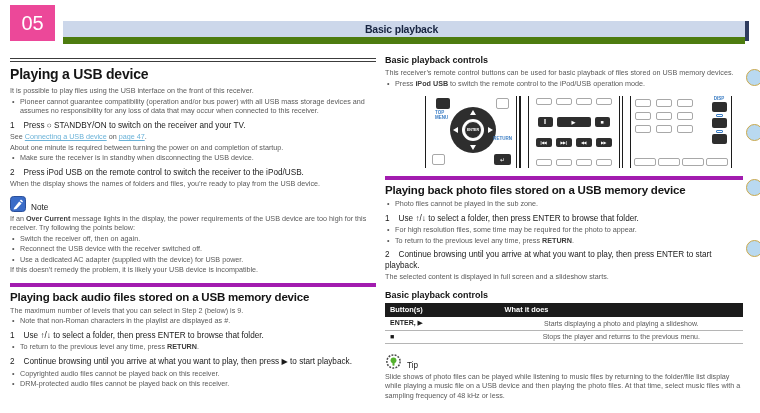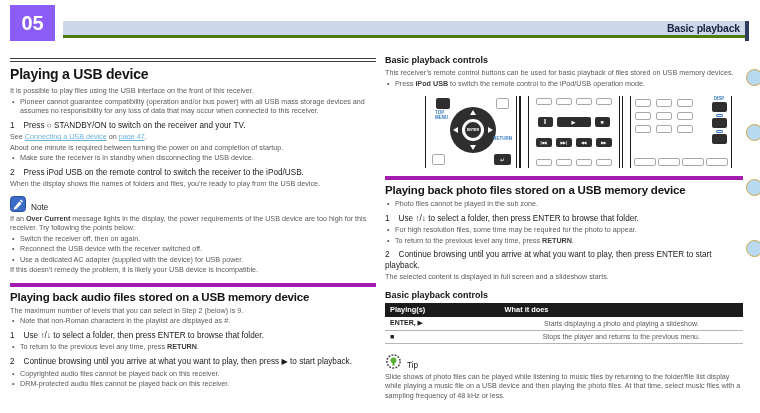--- a/index.html
+++ b/index.html
@@ -5,27 +5,27 @@
   * { margin:0; padding:0; box-sizing:border-box; }
   html,body { background:#e8e8e8; }
   .page {
     position:relative; width:760px; height:413px; background:#ffffff;
     font-family:"Liberation Sans","DejaVu Sans",sans-serif; overflow:hidden;
     color:#5a5a5a;
   }
   
   .chapter-box {
     position:absolute; left:10px; top:5px; width:45px; height:36px;
-    background:#8b5cf6; color:#fff; font-size:20px; font-weight:bold;
+    background:#ec4899; color:#fff; font-size:20px; font-weight:normal;
     display:flex; align-items:center; justify-content:center;
   }
   .header-bar {
-    position:absolute; left:63px; top:21px; width:682px; height:17px;
-    background:#ccd7ea; border-bottom:3px solid #4d7c0f;
-    display:flex; align-items:center; justify-content:flex-end;
+    position:absolute; left:63px; top:21px; width:682px; height:23px;
+    background:#ccd7ea; border-bottom:7px solid #4d7c0f;
+    display:flex; align-items:center; justify-content:center;
   }
   .header-bar .bar-title {
     font-size:10.5px; font-weight:bold; color:#16233f; padding-right:5px;
     letter-spacing:-0.2px;
   }
   .header-tick { position:absolute; left:745px; top:21px; width:4px; height:20px; background:#2e3c5e; }
 
   
   .col-left  { position:absolute; left:10px;  top:58px; width:366px; }
   .col-right { position:absolute; left:385px; top:55px; width:358px; }
@@ -246,21 +246,21 @@
     <p class="step"><span class="num">1</span><span>Use ↑/↓ to select a folder, then press ENTER to browse that folder.</span></p>
     <div class="bul">For high resolution files, some time may be required for the photo to appear.</div>
     <div class="bul"><span>To return to the previous level any time, press </span><span class="b">RETURN</span><span>.</span></div>
     <p class="step"><span class="num">2</span><span>Continue browsing until you arrive at what you want to play, then press ENTER to start playback.</span></p>
     <p class="body">The selected content is displayed in full screen and a slideshow starts.</p>
 
     <div class="h3" style="margin-top:8px;">Basic playback controls</div>
     <table class="controls">
       <thead>
         <tr>
-          <th>Playing(s)</th>
+          <th>Button(s)</th>
           <th class="c2">What it does</th>
         </tr>
       </thead>
       <tbody>
         <tr>
           <td class="btn">ENTER, ▶</td>
           <td class="c2">Starts displaying a photo and playing a slideshow.</td>
         </tr>
         <tr>
           <td class="btn">■</td>

